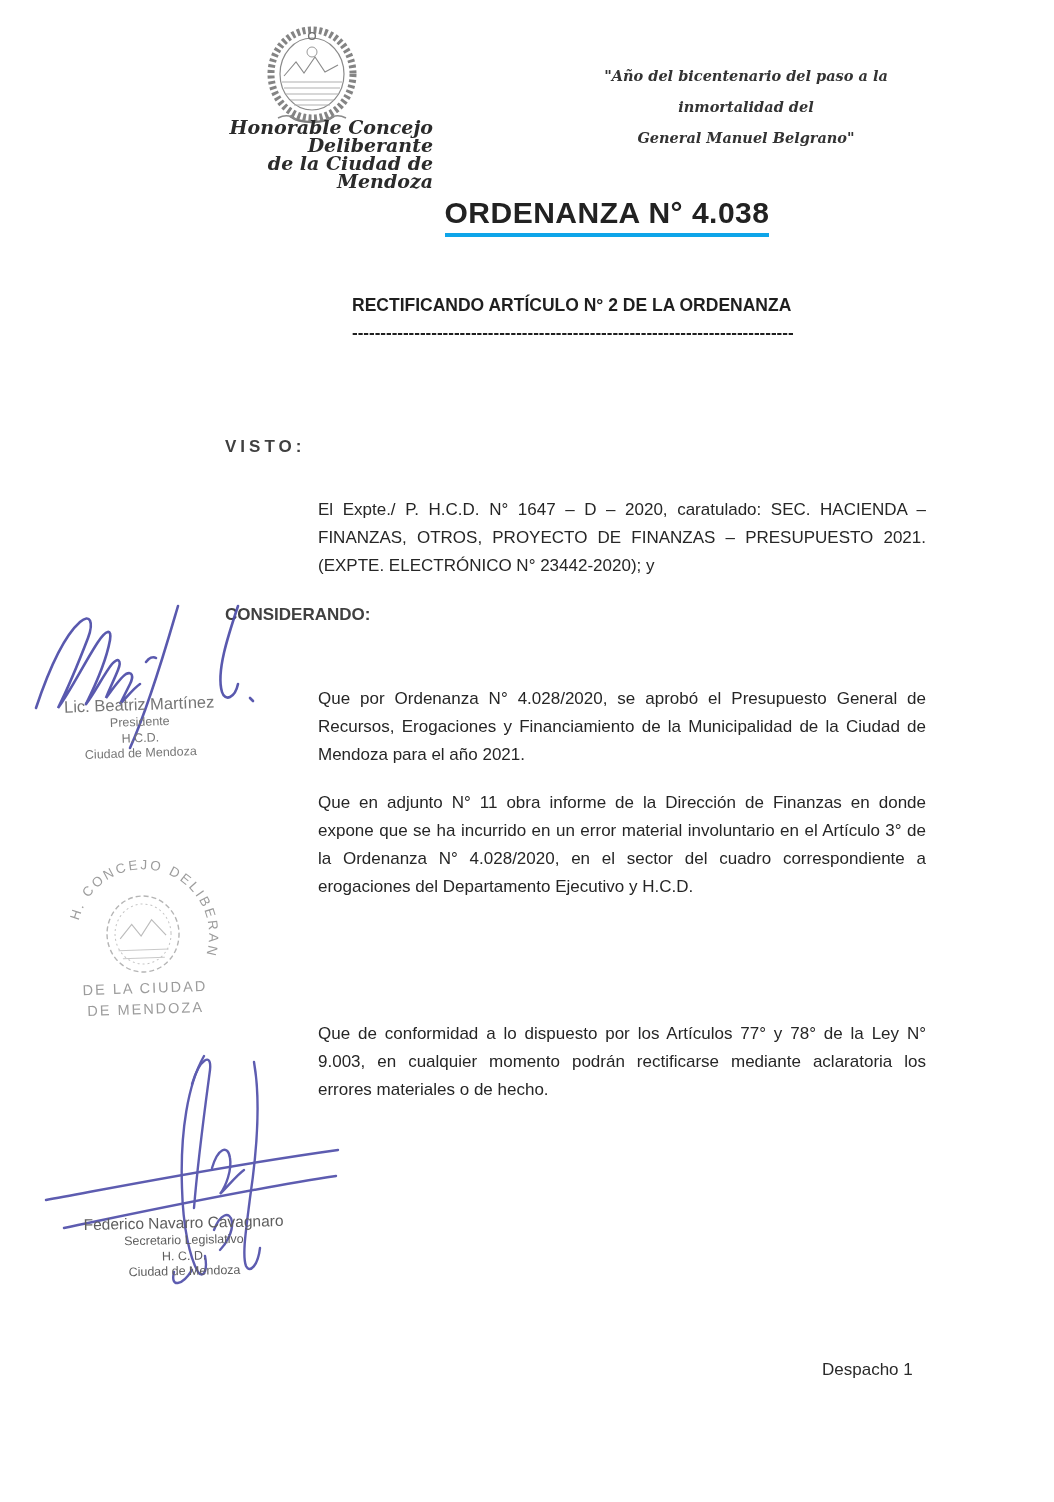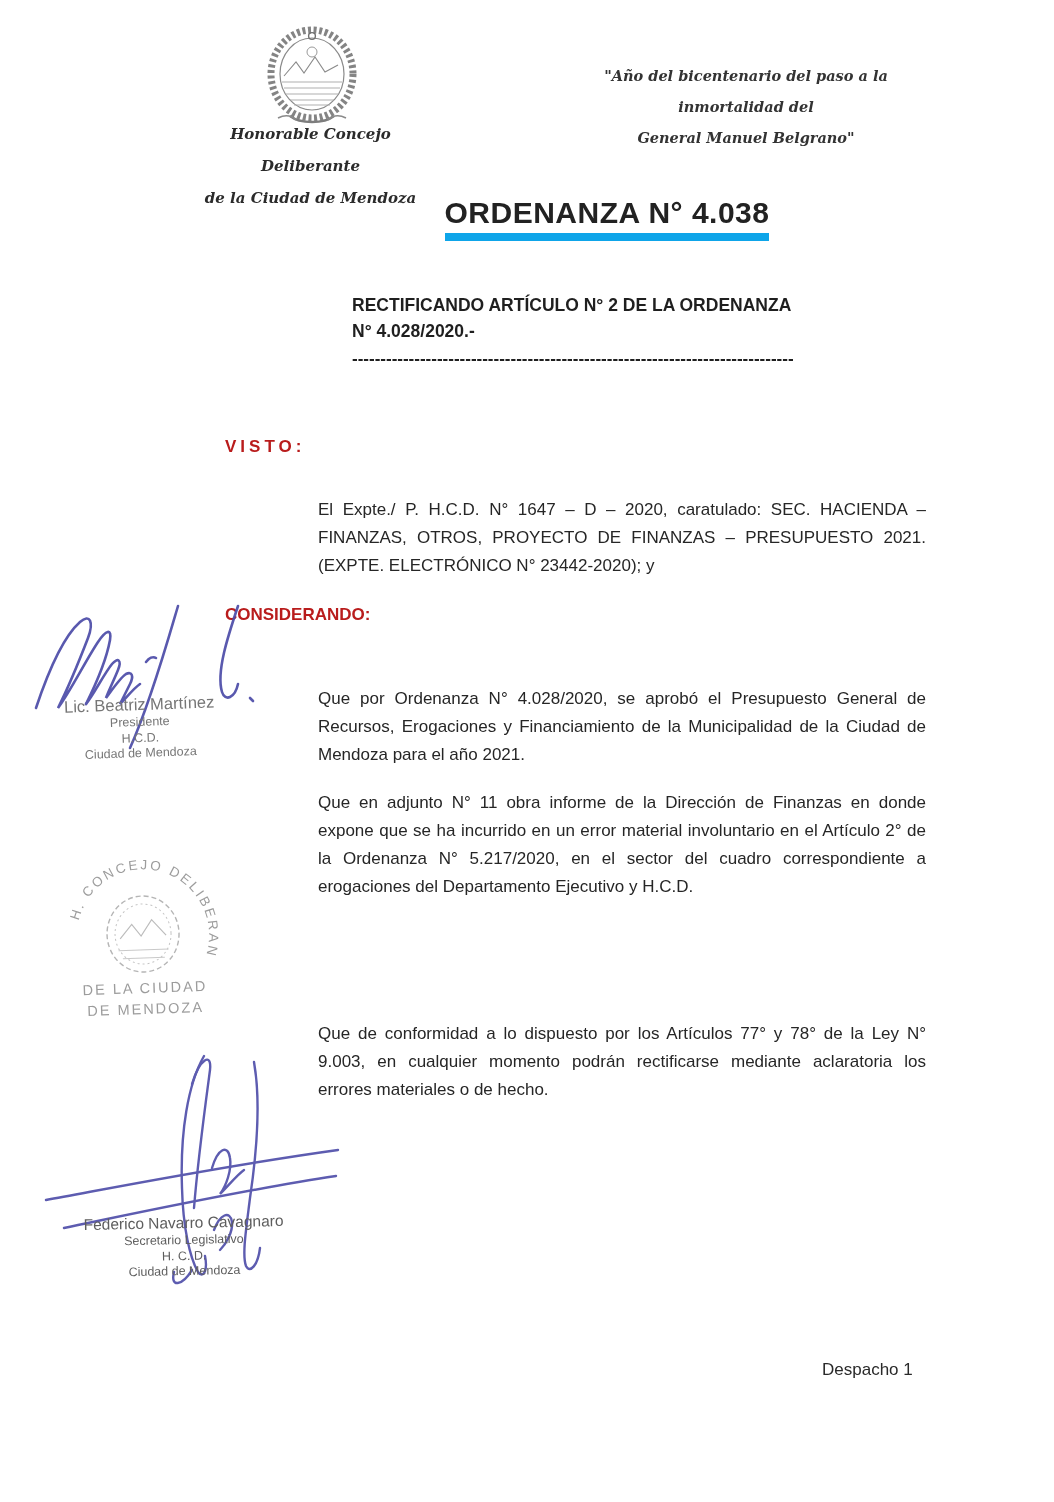--- a/index.html
+++ b/index.html
@@ -9,57 +9,57 @@
     margin:0 auto;
     background:#ffffff;
     font-family:"Liberation Sans", sans-serif;
     color:#222222;
     overflow:hidden;
   }
   
   .crest{position:absolute;left:264px;top:26px;width:96px;height:100px;}
   .org-name{
     position:absolute;left:188px;top:118px;width:245px;
-    text-align:center;
+    text-align:right;
     font-family:"DejaVu Serif", cursive;
     font-style:italic;font-weight:bold;
-    font-size:15px;line-height:32px;color:#2b2b2b;
+    font-size:19px;line-height:18px;color:#2b2b2b;
   }
   .motto{
     position:absolute;left:556px;top:60px;width:380px;
     text-align:center;
     font-family:"DejaVu Serif", cursive;
     font-style:italic;font-weight:bold;
     font-size:14.5px;line-height:31px;color:#333333;
   }
   
   .doc-title{
     position:absolute;left:352px;top:196px;width:510px;
     text-align:center;
   }
   .doc-title span{
     display:inline-block;
     font-size:30px;font-weight:bold;letter-spacing:.5px;
-    border-bottom:8px solid #0ea5e9;
+    border-bottom:4px solid #0ea5e9;
     padding-bottom:3px;
   }
   .subject{
     position:absolute;left:352px;top:292px;width:516px;
     font-size:17.5px;font-weight:bold;line-height:26px;color:#1f1f1f;
   }
   .subject .divider{
     display:block;
     margin-top:2px;
     font-size:17px;font-weight:bold;letter-spacing:0;
     white-space:nowrap;overflow:hidden;width:488px;color:#1f1f1f;
   }
   
   .section-heading{
     position:absolute;left:225px;
-    font-size:17px;font-weight:bold;color:#b91c1c;
+    font-size:17px;font-weight:bold;color:#404040;
   }
   .spaced{letter-spacing:4px;}
   .para{
     position:absolute;left:318px;width:608px;
     font-size:17px;line-height:28px;
     text-align:justify;color:#262626;
   }
   #visto-heading{top:437px;}
   #visto-body{top:496px;}
   #considerando-heading{top:605px;}
@@ -111,30 +111,29 @@
   <div class="motto">
     <div>"Año del bicentenario del paso a la inmortalidad del</div>
     <div>General Manuel Belgrano"</div>
   </div>
 
   <div class="doc-title">
     <span>ORDENANZA N° 4.038</span>
   </div>
   <div class="subject">
     <div>RECTIFICANDO ARTÍCULO N° 2 DE LA ORDENANZA</div>
-    <div>N° 4.028/2020.-</div>
     <span class="divider">------------------------------------------------------------------------------</span>
   </div>
 
   <div id="visto-heading" class="section-heading spaced">VISTO:</div>
   <div id="visto-body" class="para">El Expte./ P. H.C.D. N° 1647 – D – 2020, caratulado: SEC. HACIENDA – FINANZAS, OTROS, PROYECTO DE FINANZAS – PRESUPUESTO 2021. (EXPTE. ELECTRÓNICO N° 23442-2020); y</div>
 
   <div id="considerando-heading" class="section-heading">CONSIDERANDO:</div>
   <div id="para-0" class="para">Que por Ordenanza N° 4.028/2020, se aprobó el Presupuesto General de Recursos, Erogaciones y Financiamiento de la Municipalidad de la Ciudad de Mendoza para el año 2021.</div>
-  <div id="para-1" class="para">Que en adjunto N° 11 obra informe de la Dirección de Finanzas en donde expone que se ha incurrido en un error material involuntario en el Artículo 2° de la Ordenanza N° 5.217/2020, en el sector del cuadro correspondiente a erogaciones del Departamento Ejecutivo y H.C.D.</div>
+  <div id="para-1" class="para">Que en adjunto N° 11 obra informe de la Dirección de Finanzas en donde expone que se ha incurrido en un error material involuntario en el Artículo 3° de la Ordenanza N° 4.028/2020, en el sector del cuadro correspondiente a erogaciones del Departamento Ejecutivo y H.C.D.</div>
   <div id="para-3" class="para">Que de conformidad a lo dispuesto por los Artículos 77° y 78° de la Ley N° 9.003, en cualquier momento podrán rectificarse mediante aclaratoria los errores materiales o de hecho.</div>
 
   <svg id="sig1-svg" class="sig-svg" viewBox="0 0 240 160" aria-hidden="true">
     <g fill="none" stroke="#4c4ba8" stroke-width="2.6" stroke-linecap="round" opacity=".92">
       <path d="M8,108 C18,78 34,38 52,22 C62,13 66,22 60,38 C50,64 38,92 30,108 C42,92 58,60 70,42 C78,30 84,28 82,40 C78,62 64,92 58,104"></path>
       <path d="M58,104 C66,94 76,74 84,64 C90,57 94,60 90,70 C86,80 80,92 78,98 C84,90 92,78 98,74 C104,71 106,76 102,84 C98,92 94,100 92,104 C98,98 106,88 112,84"></path>
       <path d="M150,6 C140,40 122,104 102,148"></path>
       <path d="M118,62 C121,58 125,56 128,58"></path>
       <path d="M210,6 C200,36 188,72 194,92 C197,102 207,98 210,84"></path>
       <path d="M222,98 l3,3"></path>

